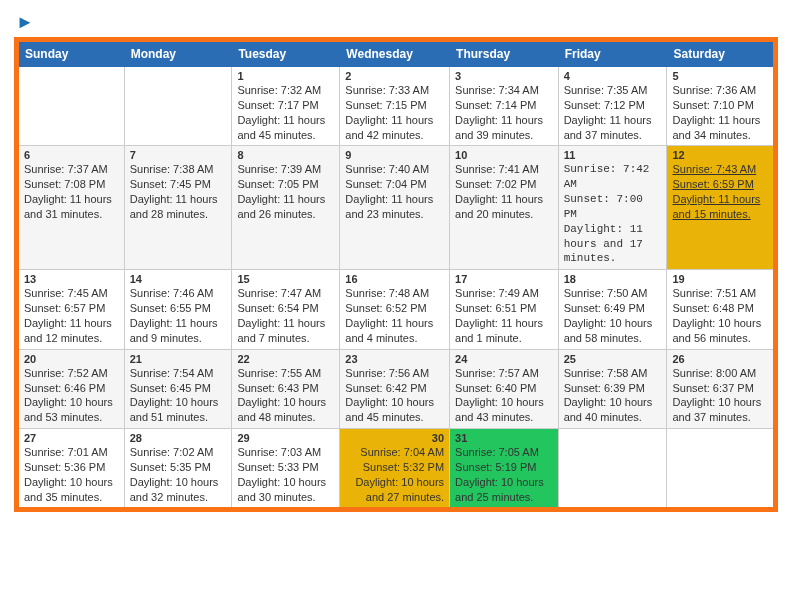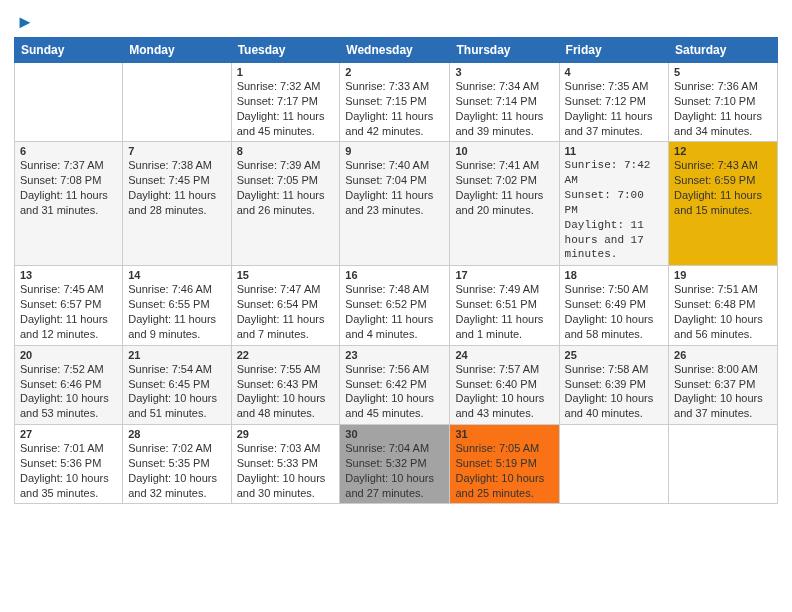--- a/index.html
+++ b/index.html
@@ -37,21 +37,21 @@
       line-height: 1.1;
     }
     .location-title {
       font-size: 14px;
       color: #555;
       text-align: right;
     }
     .calendar {
       width: 100%;
       border-collapse: collapse;
-      border: 1px solid #f97316;
+      border: 5px solid #f97316;
     }
     .calendar th {
       background: #2a6db5;
       color: #fff;
       font-size: 12px;
       font-weight: bold;
       padding: 5px 6px;
       text-align: left;
       border: 1px solid #2a6db5;
     }
@@ -188,21 +188,21 @@
 Daylight: 11 hours and 20 minutes.</div>
           </td>
           <td style="background: rgb(245, 245, 245);">
             <span class="day-num">11</span>
             <div class="day-detail" style="white-space: pre-line; font-family: Liberation Mono, monospace;">Sunrise: 7:42 AM
 Sunset: 7:00 PM
 Daylight: 11 hours and 17 minutes.</div>
           </td>
           <td style="background: #eab308;">
             <span class="day-num">12</span>
-            <div class="day-detail" style="white-space: pre-line;">Sunrise: 7:43 AM
+            <div class="day-detail" style="white-space: pre-line; text-decoration: underline;">Sunrise: 7:43 AM
 Sunset: 6:59 PM
 Daylight: 11 hours and 15 minutes.</div>
           </td>
         </tr>
         <tr>
           <td style="background: rgb(255, 255, 255);">
             <span class="day-num">13</span>
             <div class="day-detail" style="white-space: pre-line;">Sunrise: 7:45 AM
 Sunset: 6:57 PM
 Daylight: 11 hours and 12 minutes.</div>
@@ -300,27 +300,27 @@
             <div class="day-detail" style="white-space: pre-line;">Sunrise: 7:02 AM
 Sunset: 5:35 PM
 Daylight: 10 hours and 32 minutes.</div>
           </td>
           <td style="background: rgb(255, 255, 255);">
             <span class="day-num">29</span>
             <div class="day-detail" style="white-space: pre-line;">Sunrise: 7:03 AM
 Sunset: 5:33 PM
 Daylight: 10 hours and 30 minutes.</div>
           </td>
-          <td style="background: #a3a3a3;">
+          <td style="background: #eab308; text-align: right;">
             <span class="day-num">30</span>
             <div class="day-detail" style="white-space: pre-line;">Sunrise: 7:04 AM
 Sunset: 5:32 PM
 Daylight: 10 hours and 27 minutes.</div>
           </td>
-          <td style="background: #f97316;">
+          <td style="background: #22c55e;">
             <span class="day-num">31</span>
             <div class="day-detail" style="white-space: pre-line;">Sunrise: 7:05 AM
 Sunset: 5:19 PM
 Daylight: 10 hours and 25 minutes.</div>
           </td>
           <td class="empty-cell" style="background: rgb(255, 255, 255);"></td>
           <td class="empty-cell" style="background: rgb(255, 255, 255);"></td>
         </tr>
       </tbody>
   </table>

